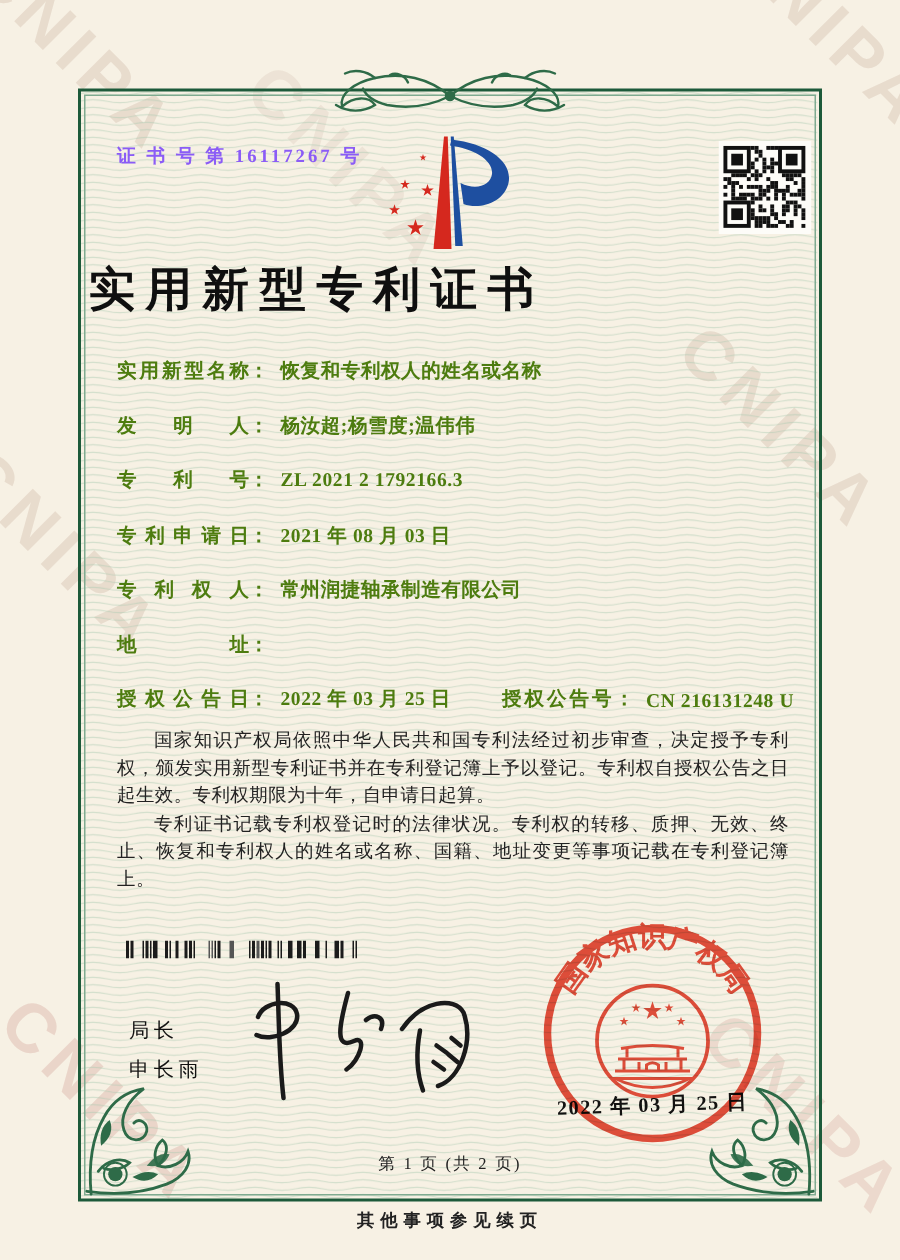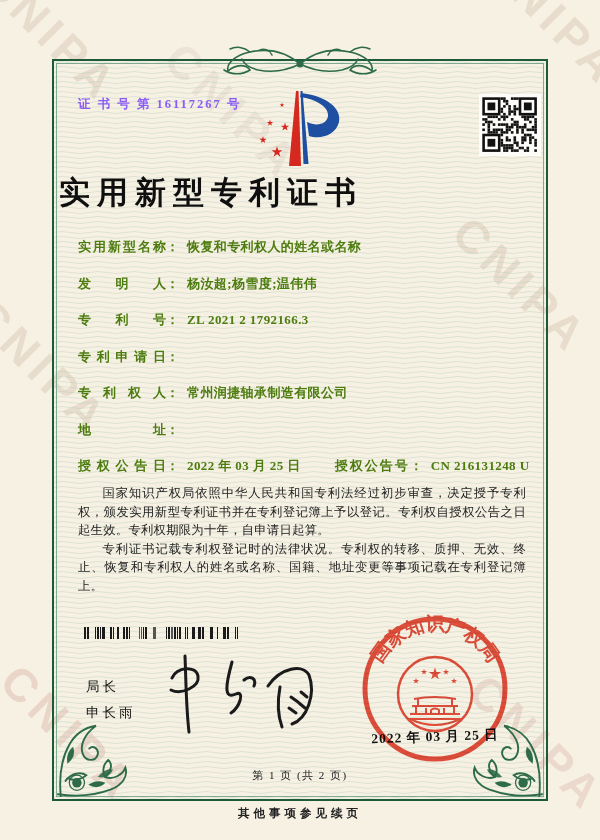--- a/index.html
+++ b/index.html
@@ -48,21 +48,21 @@
     position:absolute;left:52px;right:52px;top:172px;z-index:3;
     text-align:left;font-size:31px;font-weight:bold;
     letter-spacing:7px;text-indent:7px;color:#0f0f0f;
   }
   .fields{position:absolute;left:78px;right:66px;top:238px;z-index:3}
   .row{display:flex;align-items:baseline;margin-bottom:18.5px;font-size:13px;font-weight:600;color:#4d7c0f}
   .row:last-child{margin-bottom:0}
   .lbl{display:inline-block;width:88px;text-align:justify;text-align-last:justify;flex:none}
   .colon{flex:none;margin-right:8px}
   .val{letter-spacing:.4px;white-space:nowrap}
-  .pair2{margin-left:34px;display:flex;align-items:center}
+  .pair2{margin-left:34px;display:flex;align-items:flex-end}
   .pair2 .lbl{width:auto;letter-spacing:2px}
   .body-text{position:absolute;left:78px;right:74px;top:484px;z-index:3}
   .body-text p{
     margin:0;text-indent:2em;font-size:12.3px;line-height:18.6px;
     letter-spacing:.3px;color:#222;text-align:justify;font-weight:500;
   }
   .barcode{position:absolute;left:84px;top:627px;width:158px;height:12px;z-index:3}
   .official{
     position:absolute;left:86px;top:674px;z-index:3;
     font-size:13.5px;font-weight:400;line-height:26px;letter-spacing:3px;color:#111;
@@ -327,20 +327,21 @@
     <span class="val">杨汝超;杨雪度;温伟伟</span>
   </div>
   <div class="row">
     <span class="lbl">专利号</span>
       <span class="colon">：</span>
     <span class="val">ZL 2021 2 1792166.3</span>
   </div>
   <div class="row">
     <span class="lbl">专利申请日</span>
       <span class="colon">：</span>
+    <span class="val">2021 年 08 月 03 日</span>
   </div>
   <div class="row">
     <span class="lbl">专利权人</span>
       <span class="colon">：</span>
     <span class="val">常州润捷轴承制造有限公司</span>
   </div>
   <div class="row">
     <span class="lbl">地址</span>
       <span class="colon">：</span>
   </div>

